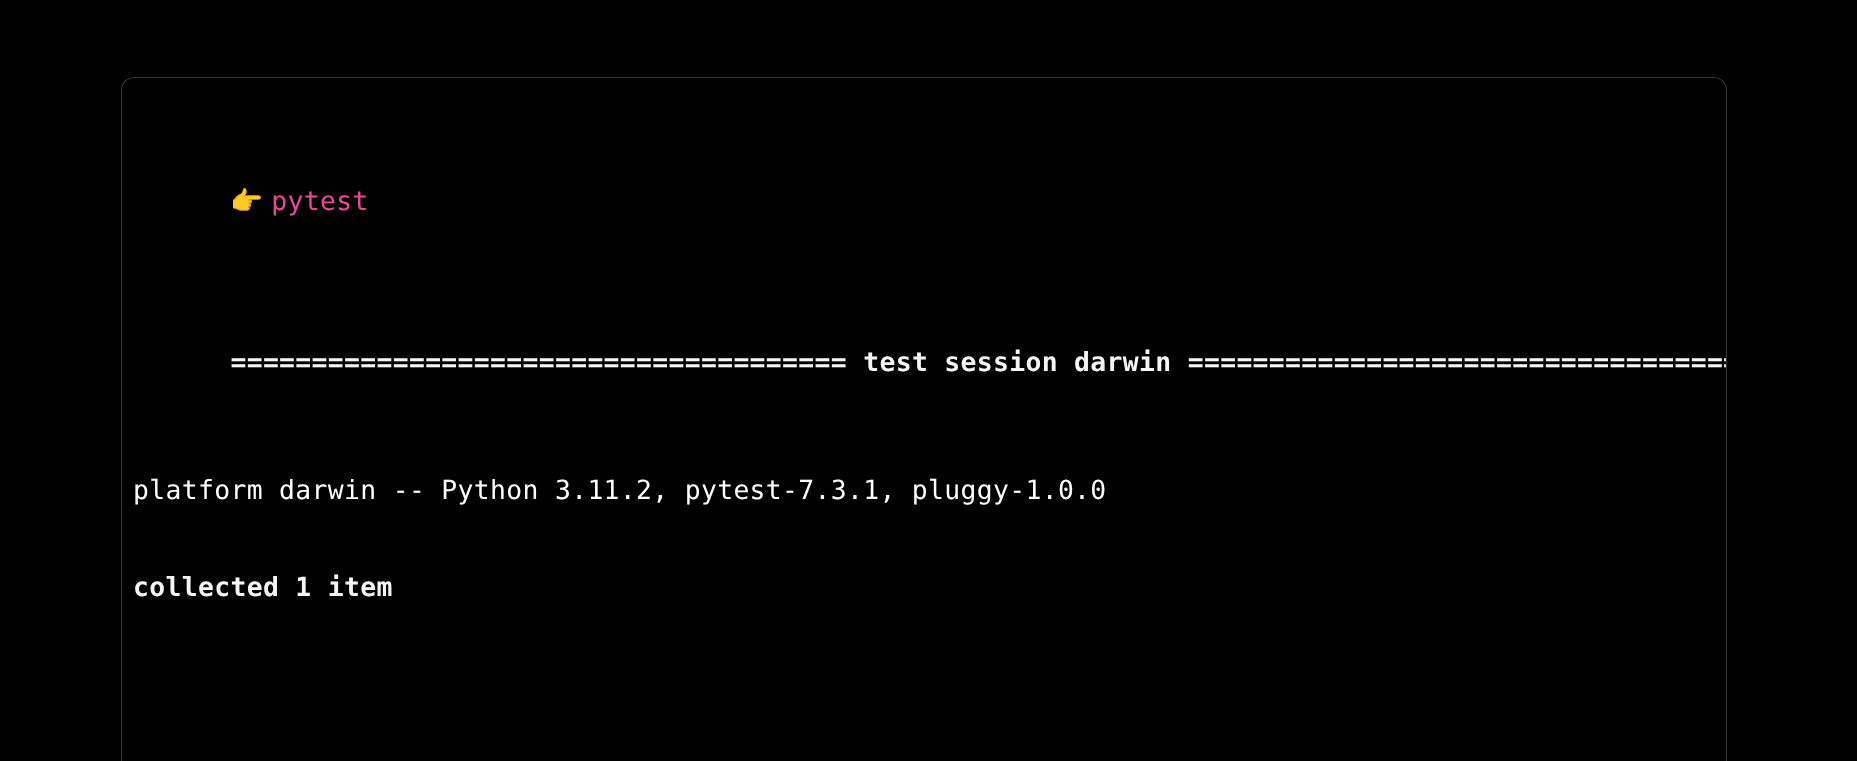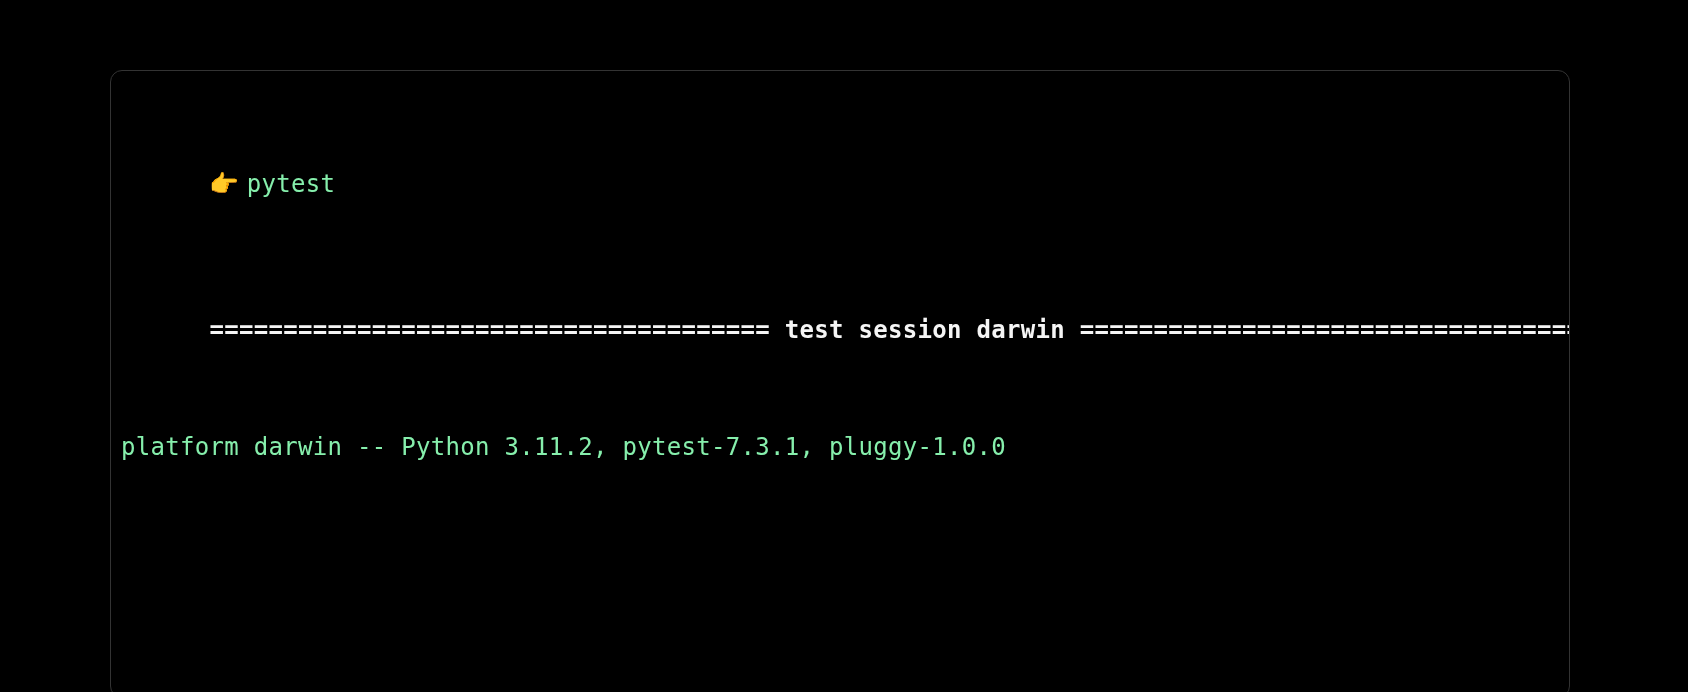--- a/index.html
+++ b/index.html
@@ -29,39 +29,40 @@
       font-size: 24px;
       line-height: 1.22;
       letter-spacing: 0.3px;
       white-space: pre;
       overflow: hidden;
     }
     .line {
       display: block;
       white-space: pre;
     }
-    .white { color: #86efac; }
+    .white { color: #ec4899; }
     .bold { font-weight: bold; color: #f5f5f5; }
-    .grey { color: #86efac; }
+    .grey { color: #ffffff; }
     .emoji {
       font-family: "Apple Color Emoji", "Segoe UI Emoji", sans-serif;
     }
   </style>
 </head>
 <body>
 
 <div class="terminal-window">
   <div class="terminal-content">
     <div class="line">
       <span class="emoji">👉 </span><span class="white">pytest</span>
     </div>
     <div class="line bold">
       <span>====================================== </span><span>test session darwin</span><span> =======================================</span>
     </div>
     <div class="line grey">platform darwin -- Python 3.11.2, pytest-7.3.1, pluggy-1.0.0</div>
+    <div class="line bold">collected 1 item</div>
     
     
     
     
     
     
   </div>
 
 </div>
 

